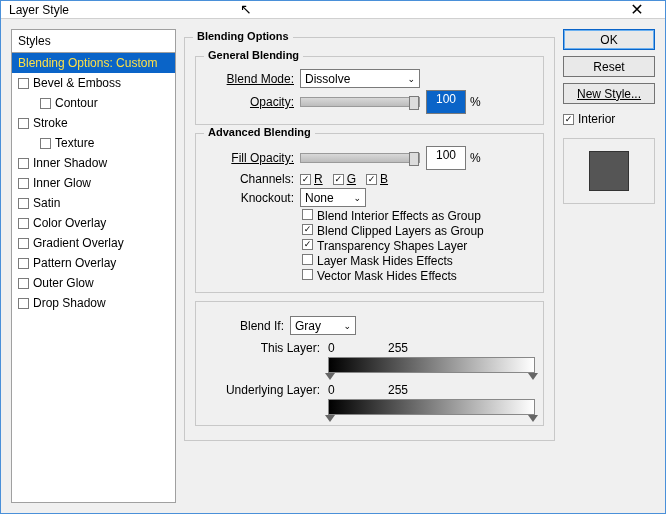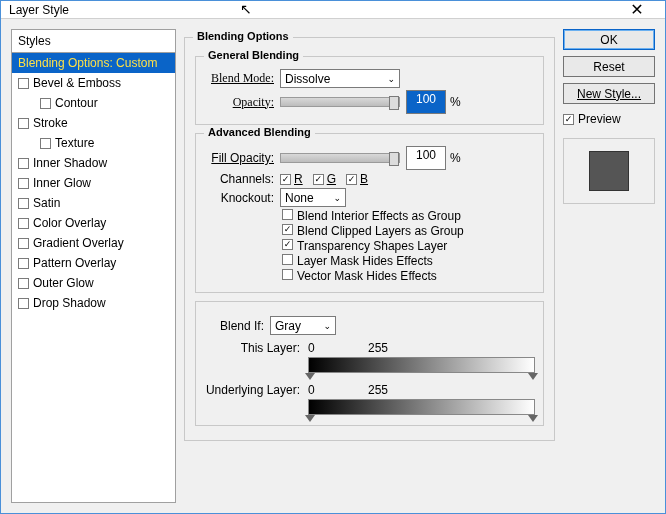--- a/index.html
+++ b/index.html
@@ -12,24 +12,24 @@
   .styles-panel { width: 165px; border: 1px solid #a0a0a0; background: #fff; display: flex; flex-direction: column; }
   .styles-header { padding: 4px 6px; border-bottom: 1px solid #a0a0a0; }
   .style-row { display: flex; align-items: center; padding: 3px 6px; gap: 4px; }
   .style-row.sel { background: #0a64c8; color: #fde047; }
   .style-row.indent { padding-left: 28px; }
   .cb { width: 11px; height: 11px; border: 1px solid #7a7a7a; background: #fff; display: inline-flex; align-items: center; justify-content: center; font-size: 9px; line-height: 1; color: #000; }
   .cb.checked::after { content: "✓"; }
   .center { flex: 1; position: relative; }
   .groupbox { position: relative; border: 1px solid #c8c8c8; margin-top: 8px; padding: 10px 8px 8px 8px; }
   .groupbox > .legend { position: absolute; top: -8px; left: 8px; background: #f0f0f0; padding: 0 4px; font-weight: bold; font-size: 11px; }
-  .subgroup { position: relative; border: 1px solid #c8c8c8; margin: 8px 2px 6px 2px; padding: 10px 8px 8px 0; }
+  .subgroup { position: relative; border: 1px solid #c8c8c8; margin: 8px 2px 6px 2px; padding: 10px 8px 8px 20px; }
   .subgroup > .legend { position: absolute; top: -8px; left: 8px; background: #f0f0f0; padding: 0 4px; font-weight: bold; font-size: 11px; }
   .row { display: flex; align-items: center; margin: 2px 0; }
-  .lbl { width: 78px; text-align: right; margin-right: 6px; text-decoration: underline; text-decoration-style: solid; font-family: Liberation Serif, serif; }
+  .lbl { width: 78px; text-align: right; margin-right: 6px; text-decoration: underline; text-decoration-style: solid; }
   .dd { border: 1px solid #7a7a7a; background: #fff; height: 19px; display: flex; align-items: center; padding: 0 4px; gap: 6px; }
   .chev { font-size: 9px; margin-left: auto; }
   .slider { height: 10px; border: 1px solid #9a9a9a; background: linear-gradient(#d8d8d8,#bcbcbc); position: relative; flex: 0 0 120px; margin-right: 6px; }
   .slider .thumb { position: absolute; top: -2px; width: 10px; height: 14px; background: #dcdcdc; border: 1px solid #7a7a7a; }
   .numbox { width: 40px; height: 24px; border: 1px solid #7a7a7a; background: #fff; text-align: center; line-height: 16px; }
   .numbox.sel { background: #0a64c8; color: #fff; }
   .chan { display: flex; align-items: center; gap: 3px; margin-right: 10px; }
   .chan .ul { text-decoration: underline; }
   .advlabel { width: 78px; text-align: right; margin-right: 6px; }
   .optrow { display: flex; align-items: flex-start; gap: 4px; margin: 1px 0 1px 86px; }
@@ -231,21 +231,21 @@
           <span>OK</span>
         </div>
       <div class="btn">
           <span>Reset</span>
         </div>
       <div class="btn">
           <span style="text-decoration:underline">New Style...</span>
         </div>
       <div class="prev-row">
         <span class="cb checked"></span>
-        <span>Preview</span>
+        <span>Interior</span>
       </div>
       <div class="swatch-box">
         <div class="swatch"></div>
       </div>
     </div>
 
   </div>
 </div>
 
 </body></html>

